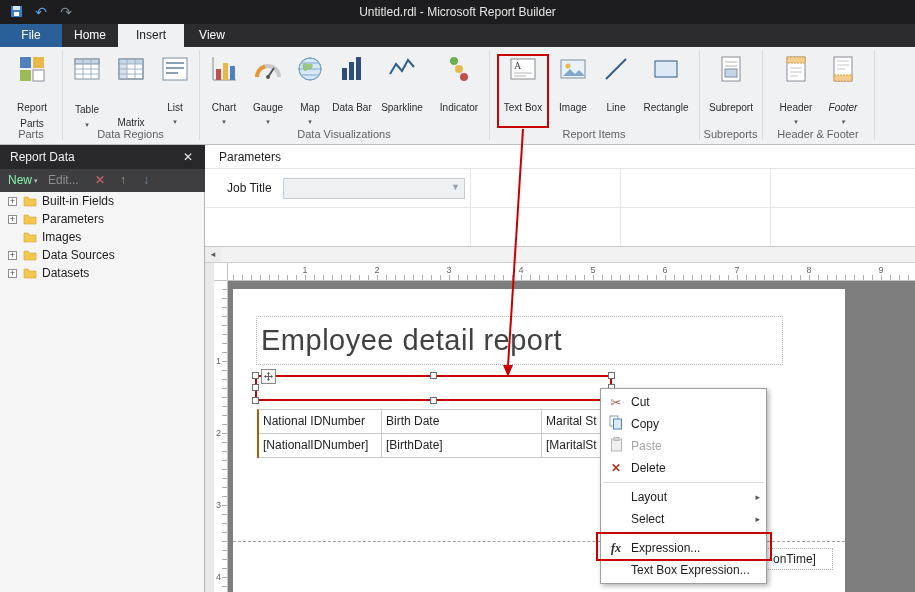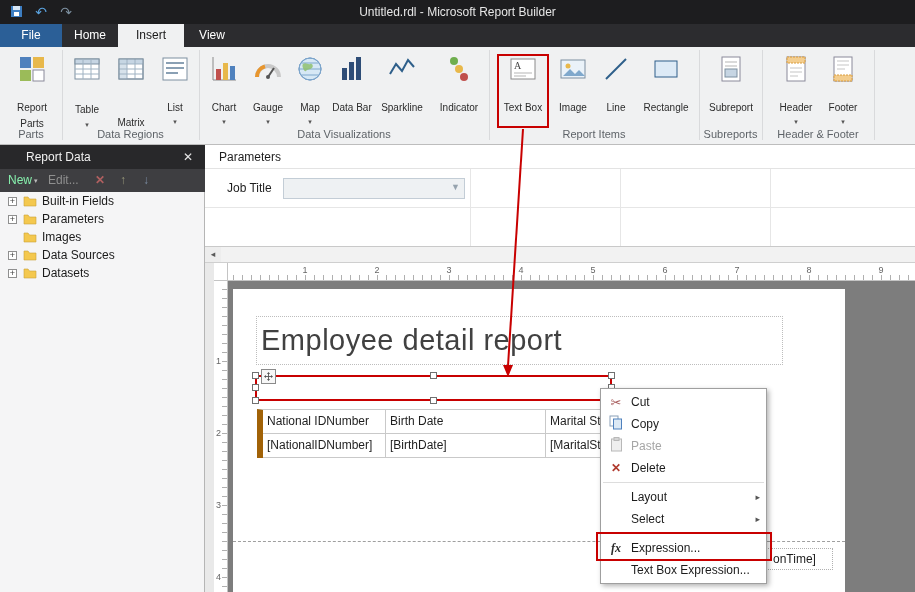--- a/index.html
+++ b/index.html
@@ -26,21 +26,21 @@
   .rbtn { position:absolute; top:4px; height:78px; display:flex; flex-direction:column; align-items:center; cursor:default; }
   .ricon { width:30px; height:30px; margin-top:3px; flex:none; }
   .ricon svg { width:30px; height:30px; display:block; }
   .rlabel { font-size:10px; line-height:16px; color:#2b2b2b; text-align:center; margin-top:16px; }
   .rdrop { font-size:7px; color:#555; line-height:8px; margin-top:2px; }
   .grp { position:absolute; top:81px; height:14px; font-size:11px; color:#5e6368; text-align:center; }
   .gsep { position:absolute; top:3px; height:90px; width:1px; background:#d9dadc; }
 
   
   #report-data-panel { position:absolute; left:0; top:145px; width:205px; height:447px; background:#f5f5f6; border-right:1px solid #b5b5b5; }
-  #rd-header { position:absolute; left:0; top:0; width:205px; height:24px; background:#28282a; color:#f0f0f0; font-size:12px; line-height:24px; padding-left:26px; }
+  #rd-header { position:absolute; left:0; top:0; width:205px; height:24px; background:#28282a; color:#f0f0f0; font-size:12px; line-height:24px; padding-left:10px; }
   #rd-close { position:absolute; right:8px; top:0; width:16px; height:24px; line-height:24px; text-align:center; color:#e6e6e6; font-size:12px; cursor:default; }
   #rd-toolbar { position:absolute; left:0; top:24px; width:205px; height:23px; background:#3e3e41; color:#eee; font-size:12px; }
   .rdt-item { position:absolute; top:0; height:23px; line-height:23px; cursor:default; }
   #rd-tree { position:absolute; left:0; top:47px; width:205px; bottom:0; }
   .titem { display:flex; align-items:center; height:18px; padding-left:8px; font-size:12px; color:#1b1b1b; cursor:default; }
   .exp { flex:none; width:9px; height:9px; border:1px solid #8f8f8f; background:#fff; font-size:9px; line-height:7px; text-align:center; color:#444; margin-right:6px; }
   .exp.hidden { visibility:hidden; }
   .fold { flex:none; width:14px; height:12px; margin-right:5px; }
 
   
@@ -69,21 +69,21 @@
   .vnum { position:absolute; left:2px; font-size:9px; color:#666; transform:translateY(-50%); }
   #design-bg { position:absolute; left:228px; top:281px; width:687px; height:311px; background:#7d7d7d; }
   #page { position:absolute; left:233px; top:289px; width:612px; height:303px; background:#fff; }
 
   
   #title-box { position:absolute; left:23px; top:27px; width:527px; height:49px; border:1px dotted #bdbdbd;
     font-size:29px; font-weight:300; color:#414141; line-height:46px; padding-left:4px; letter-spacing:.5px; white-space:nowrap; overflow:hidden; }
   #sel-box { position:absolute; left:22px; top:86px; width:357px; height:26px; background:#fff; border:2px solid #c80000; }
   .handle { position:absolute; width:7px; height:7px; background:#fff; border:1px solid #707070; }
   #move-handle { position:absolute; left:4px; top:-8px; width:15px; height:15px; background:#f7f7f7; border:1px solid #8a8a8a; display:flex; align-items:center; justify-content:center; }
-  .dtable { position:absolute; left:24px; top:120px; border-top:1px solid #c9c9c9; border-left:6px solid #a16207; }
+  .dtable { position:absolute; left:24px; top:120px; border-top:1px solid #c9c9c9; border-left:2px solid #a16207; }
   .drow { display:flex; height:24px; }
   .dcell { border-right:1px solid #c9c9c9; border-bottom:1px solid #c9c9c9; font-size:12px; color:#1e1e1e; padding:4px 4px 0 4px; white-space:nowrap; overflow:hidden; }
   .c1 { width:123px; } .c2 { width:160px; } .c3 { width:164px; }
   #body-dash { position:absolute; left:0; top:252px; width:612px; height:0; border-top:1px dashed #9f9f9f; }
   #footer-box { position:absolute; left:457px; top:259px; width:143px; height:22px; border:1px dotted #b0b0b0; }
   #footer-box span { position:absolute; left:82px; top:3px; font-size:12px; color:#1e1e1e; white-space:nowrap; }
 
   
   #ctx-menu { position:absolute; left:600px; top:388px; width:167px; background:#fff; border:1px solid #9f9f9f;
     box-shadow:2px 2px 5px rgba(0,0,0,.3); padding:2px 0; z-index:40; }
@@ -301,21 +301,21 @@
       <span class="ricon">
         <svg viewBox="0 0 30 30">
             <rect x="6" y="3" width="18" height="24" fill="#fff" stroke="#8a8a9a"></rect>
             <rect x="6" y="3" width="18" height="6" fill="#f3cd8e" stroke="#d99c3c" stroke-dasharray="2 1"></rect>
             <path d="M9 14h12M9 18h12M9 22h8" stroke="#c5c5c5" fill="none"></path>
           </svg>
       </span>
       <span class="rlabel">Header</span>
       <span class="rdrop">▾</span>
     </div>
-    <div class="rbtn" style="left:821px;width:44px;">
+    <div class="rbtn" style="left:821px;width:44px;font-style:italic;">
       <span class="ricon">
         <svg viewBox="0 0 30 30">
             <rect x="6" y="3" width="18" height="24" fill="#fff" stroke="#8a8a9a"></rect>
             <rect x="6" y="21" width="18" height="6" fill="#f3cd8e" stroke="#d99c3c" stroke-dasharray="2 1"></rect>
             <path d="M9 7h12M9 11h12M9 15h8" stroke="#c5c5c5" fill="none"></path>
           </svg>
       </span>
       <span class="rlabel">Footer</span>
       <span class="rdrop">▾</span>
     </div>

